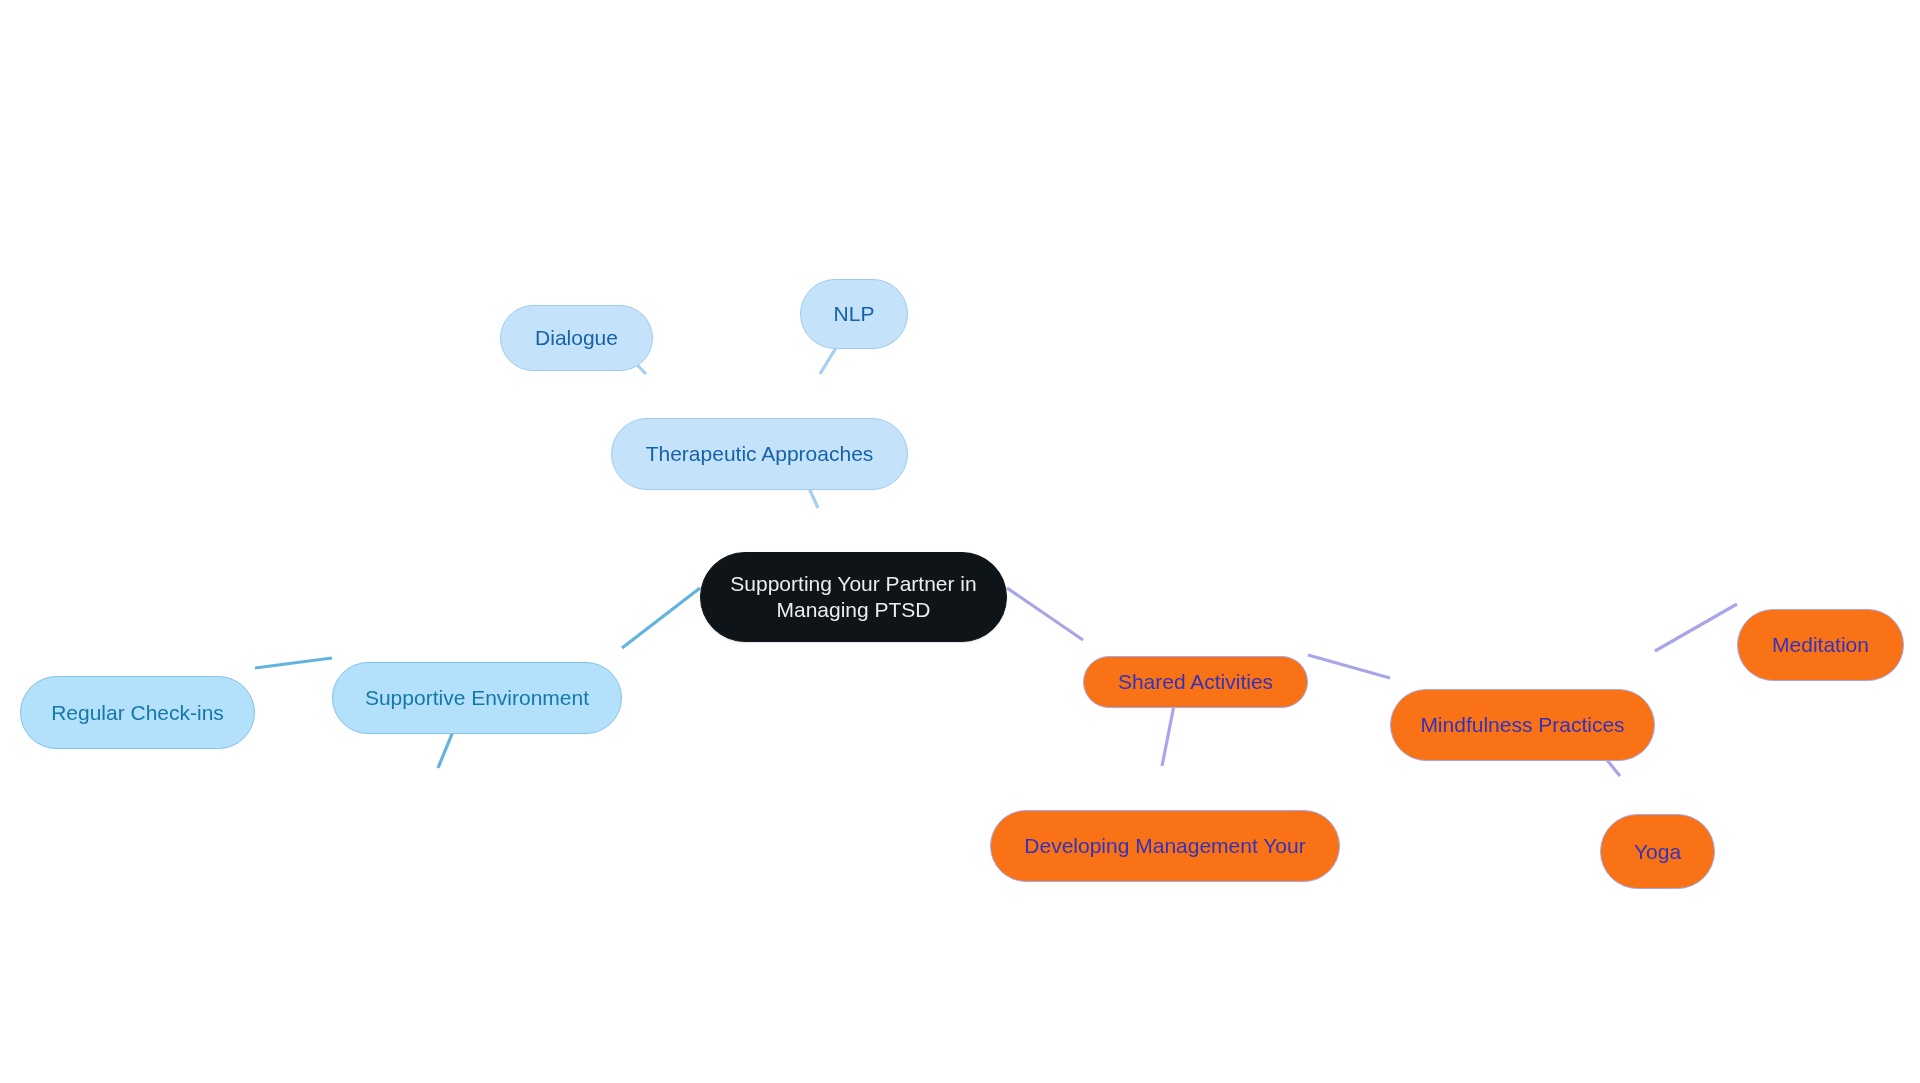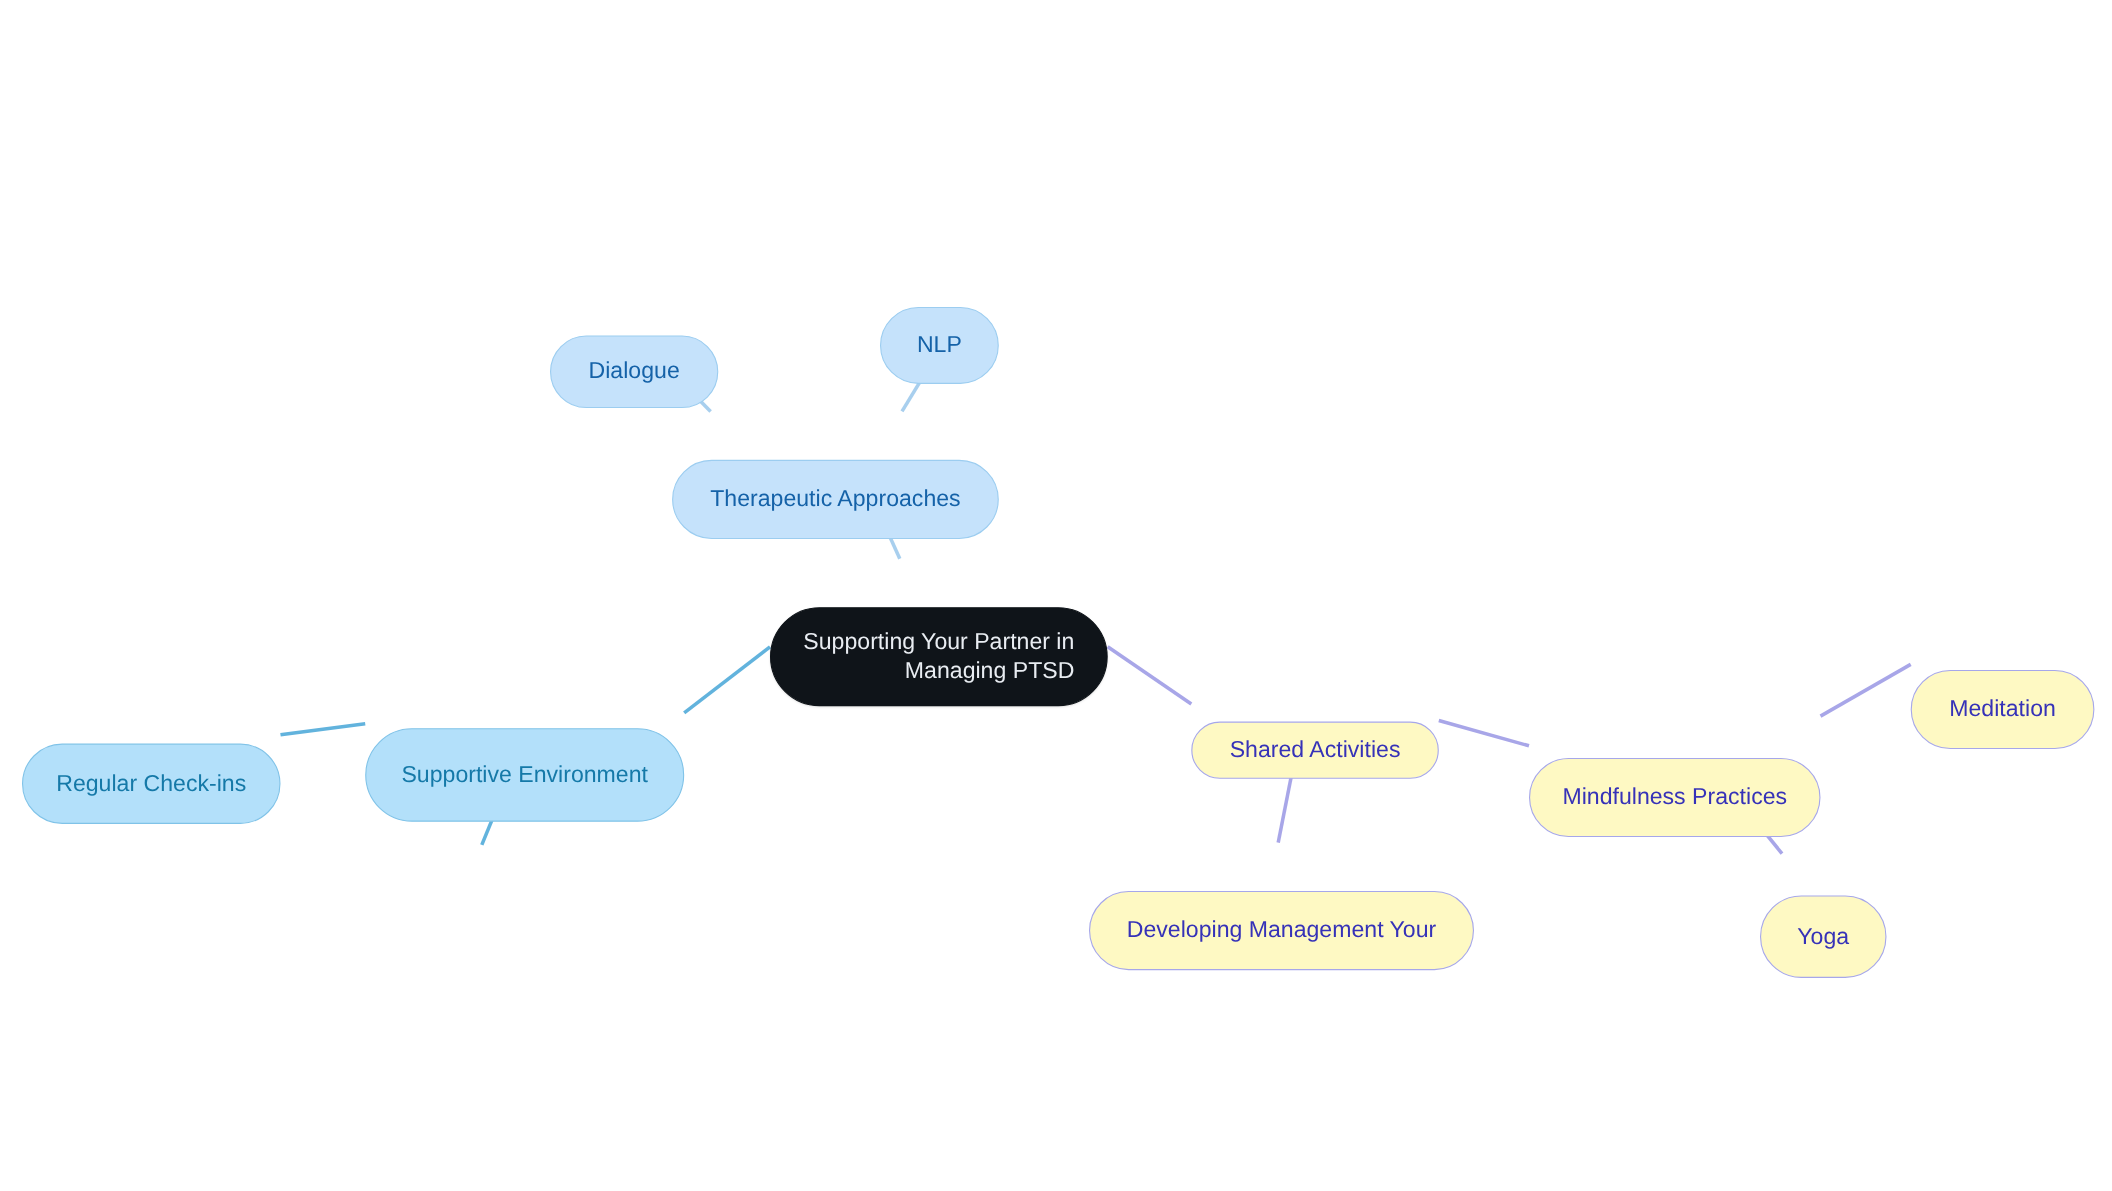--- a/index.html
+++ b/index.html
@@ -27,21 +27,21 @@
     justify-content:center;
     text-align:center;
     border-radius:999px;
     border-style:solid;
     border-width:1px;
     line-height:1.22;
     white-space:nowrap;
     z-index:5;
     margin-top:44px;
   }
-  .node.wrap { white-space:normal;text-align:right; }
+  .node.wrap { white-space:normal; }
   .node-root {
     background:#0f1419;
     border-color:#0f1419;
     color:#e9edf2;
     font-size:21px;
     z-index:8;
     box-shadow:0 1px 2px rgba(0,0,0,0.12);
   }
   .node-blue {
     background:#c5e2fb;
@@ -49,21 +49,21 @@
     color:#1562a8;
     font-size:21px;
   }
   .node-cyan {
     background:#b3e0fa;
     border-color:#80c3e8;
     color:#1579a8;
     font-size:21px;
   }
   .node-lav {
-    background:#fef9c3;
+    background:#f97316;
     border-color:#a6a7ea;
     color:#3632b8;
     font-size:21px;
   }
 </style>
 </head>
 <body>
 
 <div id="mindmap">
 
@@ -104,21 +104,21 @@
   </div>
 
   <div class="node node-blue" style="left:500px; top:261px; width:153px; height:66px;">
     <span>Dialogue</span>
   </div>
 
   <div class="node node-blue" style="left:800px; top:235px; width:108px; height:70px;">
     <span>NLP</span>
   </div>
 
-  <div class="node node-cyan" style="left:332px; top:618px; width:290px; height:85px;">
+  <div class="node node-cyan" style="left:332px; top:618px; width:290px; height:72px;">
     <span>Supportive Environment</span>
   </div>
 
   <div class="node node-cyan" style="left:20px; top:632px; width:235px; height:73px;">
     <span>Regular Check-ins</span>
   </div>
 
 
   <div class="node node-lav" style="left:1083px; top:612px; width:225px; height:52px;">
     <span>Shared Activities</span>

